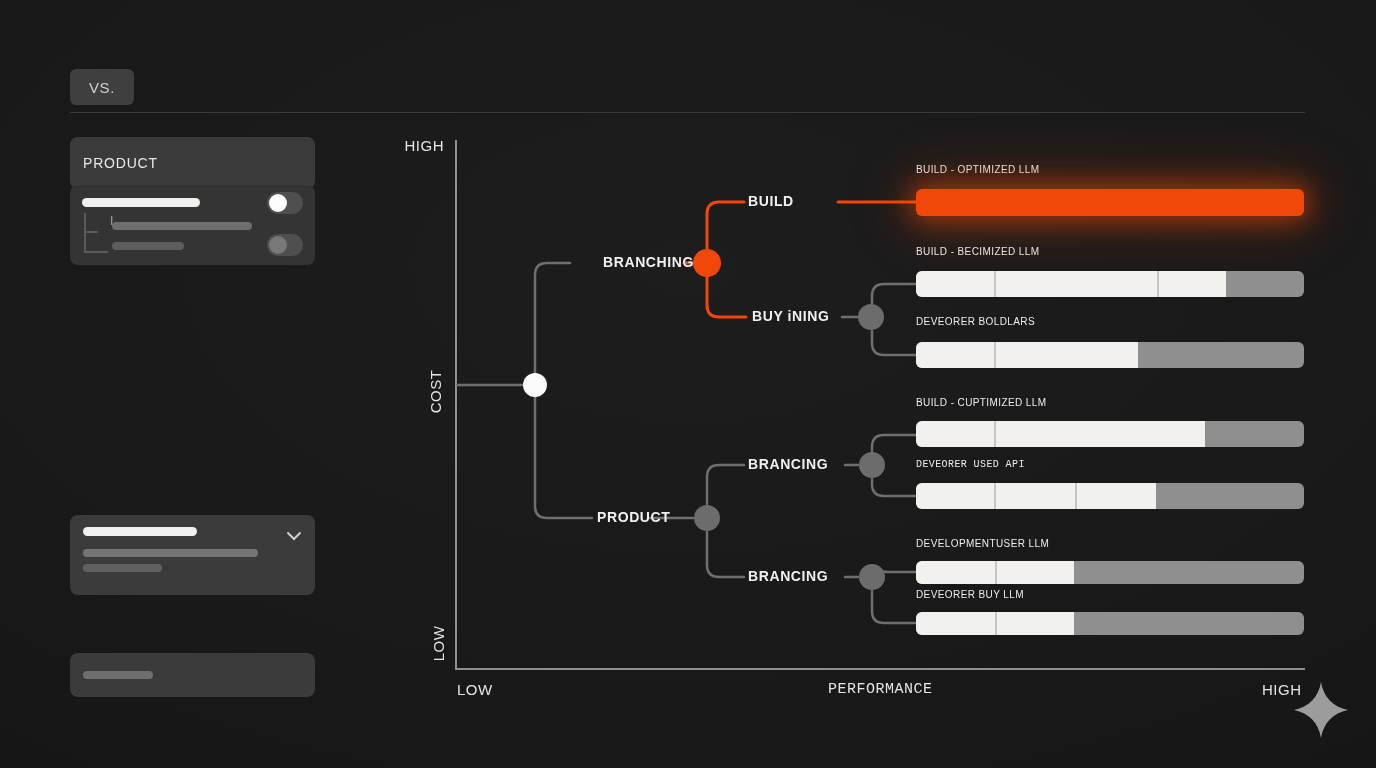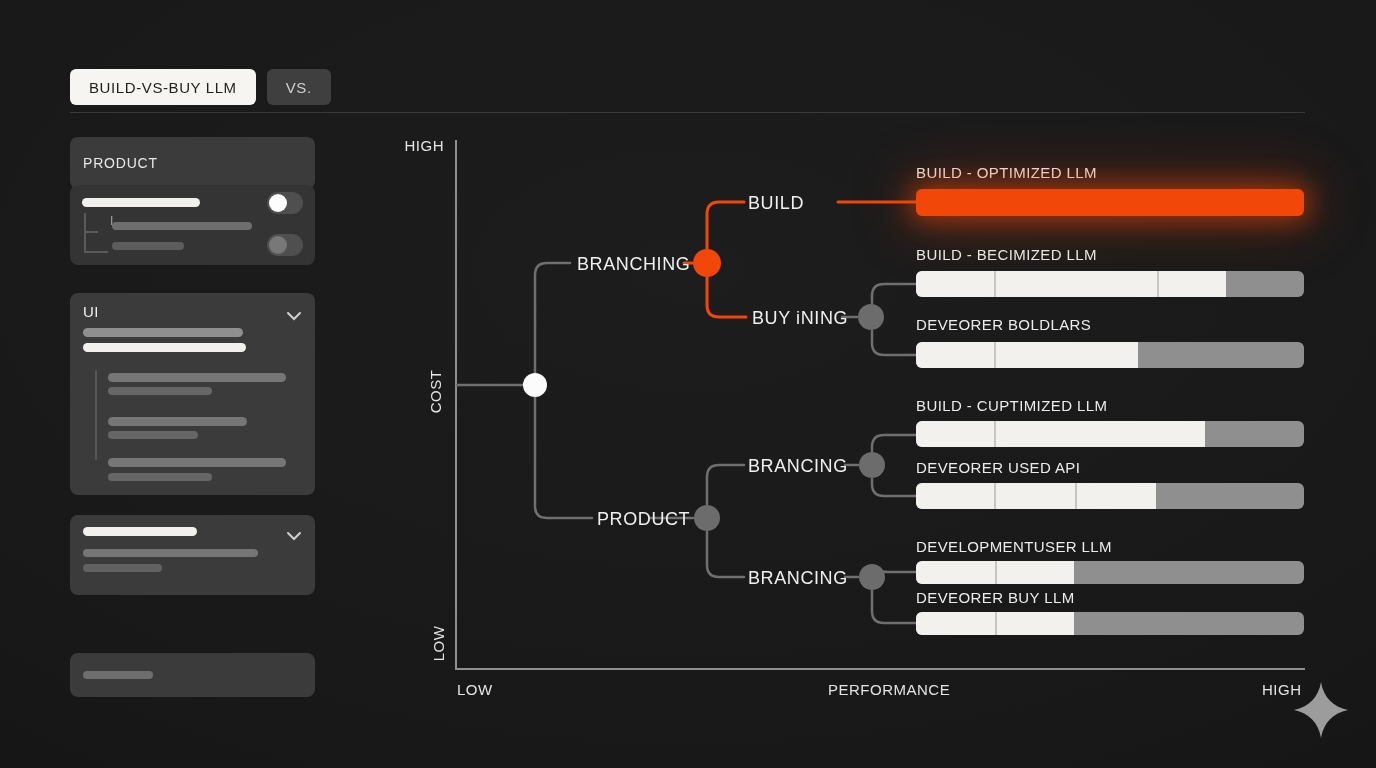--- a/index.html
+++ b/index.html
@@ -30,37 +30,36 @@
   .card-ui{top:293px;height:202px;}
   .card-ui .hdr, .card-collapsed .hdr{position:absolute;left:13px;top:10px;font-size:15px;color:#f0f0f0;letter-spacing:.5px;}
   .chev{position:absolute;right:13px;top:14px;cursor:pointer;}
   .vline{position:absolute;width:2px;background:#585858;border-radius:1px;}
   .card-collapsed{top:515px;height:80px;}
   .card-mini{top:653px;height:44px;}
   
   .axis-label{position:absolute;font-size:15px;letter-spacing:.5px;color:#e4e4e4;white-space:nowrap;}
   .rot{transform:rotate(-90deg);transform-origin:center;}
   
-  .tnode{position:absolute;font-size:18px;letter-spacing:.6px;color:#f0f0f0;white-space:nowrap;}
+  .tnode{position:absolute;font-size:14px;letter-spacing:.6px;color:#f0f0f0;white-space:nowrap;font-weight:bold;}
   
-  .bar-label{position:absolute;left:916px;font-size:15px;letter-spacing:.4px;color:#ececec;white-space:nowrap;}
+  .bar-label{position:absolute;left:916px;font-size:10px;letter-spacing:.4px;color:#ececec;white-space:nowrap;}
   .bar{position:absolute;left:916px;width:388px;border-radius:6px;background:#8f8f8f;overflow:hidden;display:flex;}
   .bar .seg{height:100%;background:#f3f1ed;}
   .bar .seg-div{border-right:2px solid #c8c6c2;}
   .bar-highlight{background:#f14708;box-shadow:0 0 26px 5px rgba(241,71,8,.55), 0 0 60px 10px rgba(241,71,8,.25);}
   svg.overlay{position:absolute;left:0;top:0;pointer-events:none;}
   .sparkle{position:absolute;left:1294px;top:682px;}
 </style>
 </head>
 <body>
 
 <div class="stage">
 
   <div class="tabs">
-    <div class="tab active">BUILD-VS-BUY LLM</div>
     <div class="tab">VS.</div>
   </div>
   <div class="top-divider"></div>
 
   <div class="card card-product">
     <span>PRODUCT</span>
   </div>
 
   <div class="card card-toggles">
     <div class="sk" style="left:12px;top:13px;width:118px;height:9px;background:#f2f0ec;"></div>
@@ -70,58 +69,41 @@
     <div class="conn" style="left:14px;top:28px;width:12px;height:18px;"></div>
     <div class="conn" style="left:14px;top:28px;width:22px;height:38px;"></div>
     <span class="l-glyph" style="left:40px;top:28px;">L</span>
     <div class="sk" style="left:42px;top:37px;width:140px;height:8px;background:#6e6e6e;"></div>
     <div class="sk" style="left:42px;top:57px;width:72px;height:8px;background:#5d5d5d;"></div>
     <div class="toggle" style="left:197px;top:49px;">
         <div class="knob knob-off"></div>
       </div>
   </div>
 
-  <div class="card card-ui">
-    <span class="hdr">UI</span>
-    <span class="chev">
-      <svg width="16" height="10" viewBox="0 0 16 10">
-          <polyline points="2,2 8,8 14,2" fill="none" stroke="#cfcfcf" stroke-width="2" stroke-linecap="round"></polyline>
-        </svg>
-    </span>
-    <div class="sk" style="left:13px;top:35px;width:160px;height:9px;background:#8f8f8f;"></div>
-    <div class="sk" style="left:13px;top:50px;width:163px;height:9px;background:#f2f0ec;"></div>
-    <div class="vline" style="left:25px;top:77px;height:90px;"></div>
-    <div class="sk" style="left:38px;top:80px;width:178px;height:9px;background:#767676;"></div>
-    <div class="sk" style="left:38px;top:94px;width:104px;height:8px;background:#666666;"></div>
-    <div class="sk" style="left:38px;top:124px;width:139px;height:9px;background:#767676;"></div>
-    <div class="sk" style="left:38px;top:138px;width:90px;height:8px;background:#666666;"></div>
-    <div class="sk" style="left:38px;top:165px;width:178px;height:9px;background:#767676;"></div>
-    <div class="sk" style="left:38px;top:180px;width:104px;height:8px;background:#666666;"></div>
-  </div>
 
   <div class="card card-collapsed">
     <span class="chev" style="top:12px;">
       <svg width="16" height="10" viewBox="0 0 16 10">
           <polyline points="2,2 8,8 14,2" fill="none" stroke="#cfcfcf" stroke-width="2" stroke-linecap="round"></polyline>
         </svg>
     </span>
     <div class="sk" style="left:13px;top:12px;width:114px;height:9px;background:#f2f0ec;"></div>
     <div class="sk" style="left:13px;top:34px;width:175px;height:8px;background:#757575;"></div>
     <div class="sk" style="left:13px;top:49px;width:79px;height:8px;background:#616161;"></div>
   </div>
 
   <div class="card card-mini">
     <div class="sk" style="left:13px;top:18px;width:70px;height:8px;background:#6e6e6e;"></div>
   </div>
 
   <div class="axis-label" style="right:932px;top:137px;">HIGH</div>
   <div class="axis-label rot" style="left:414px;top:383px;">COST</div>
   <div class="axis-label rot" style="left:421px;top:635px;">LOW</div>
   <div class="axis-label" style="left:457px;top:681px;">LOW</div>
-  <div class="axis-label" style="left:828px;top:681px;">PERFORMANCE</div>
+  <div class="axis-label" style="left:828px;top:681px;font-family:Liberation Mono, monospace;">PERFORMANCE</div>
   <div class="axis-label" style="left:1262px;top:681px;">HIGH</div>
 
   <svg class="overlay" width="1376" height="768" viewBox="0 0 1376 768">
 
     <path d="M456 140 V669 H1305" fill="none" stroke="#8f8f8f" stroke-width="2"></path>
 
     <g fill="none" stroke="#6f6f6f" stroke-width="2.5" stroke-linecap="round">
       <path d="M457 385 H523"></path>
       <path d="M535 373 V275 Q535 263 547 263 H570"></path>
       <path d="M535 397 V506 Q535 518 547 518 H592"></path>
@@ -147,32 +129,32 @@
     </g>
 
     <circle cx="535" cy="385" r="12" fill="#fbfbfb" style="pointer-events:auto;"></circle>
     <circle cx="707" cy="263" r="14" fill="#f14708" style="pointer-events:auto;"></circle>
     <circle cx="871" cy="317" r="13" fill="#6c6c6c" style="pointer-events:auto;"></circle>
     <circle cx="707" cy="518" r="13" fill="#6c6c6c" style="pointer-events:auto;"></circle>
     <circle cx="872" cy="465" r="13" fill="#6c6c6c" style="pointer-events:auto;"></circle>
     <circle cx="872" cy="577" r="13" fill="#6c6c6c" style="pointer-events:auto;"></circle>
   </svg>
 
-  <span class="tnode" style="left:577px;top:254px;">BRANCHING</span>
+  <span class="tnode" style="left:603px;top:254px;">BRANCHING</span>
   <span class="tnode" style="left:748px;top:193px;">BUILD</span>
   <span class="tnode" style="left:752px;top:308px;">BUY iNING</span>
   <span class="tnode" style="left:597px;top:509px;">PRODUCT</span>
   <span class="tnode" style="left:748px;top:456px;">BRANCING</span>
   <span class="tnode" style="left:748px;top:568px;">BRANCING</span>
 
   <div class="bar-label" style="top:164px;">BUILD - OPTIMIZED LLM</div>
   <div class="bar-label" style="top:246px;text-align:center;">BUILD - BECIMIZED LLM</div>
   <div class="bar-label" style="top:316px;">DEVEORER BOLDLARS</div>
   <div class="bar-label" style="top:397px;">BUILD - CUPTIMIZED LLM</div>
-  <div class="bar-label" style="top:459px;">DEVEORER USED API</div>
+  <div class="bar-label" style="top:459px;font-family:Liberation Mono, monospace;">DEVEORER USED API</div>
   <div class="bar-label" style="top:538px;">DEVELOPMENTUSER LLM</div>
   <div class="bar-label" style="top:589px;">DEVEORER BUY LLM</div>
 
   <div class="bar bar-highlight" style="top:189px;height:27px;"></div>
   <div class="bar" style="top:271px;height:26px;">
       <div class="seg seg-div" style="width: 20.1%;"></div>
       <div class="seg seg-div" style="width: 41.5%;"></div>
       <div class="seg" style="width: 17.3%;"></div>
     </div>
   <div class="bar" style="top:342px;height:26px;">

